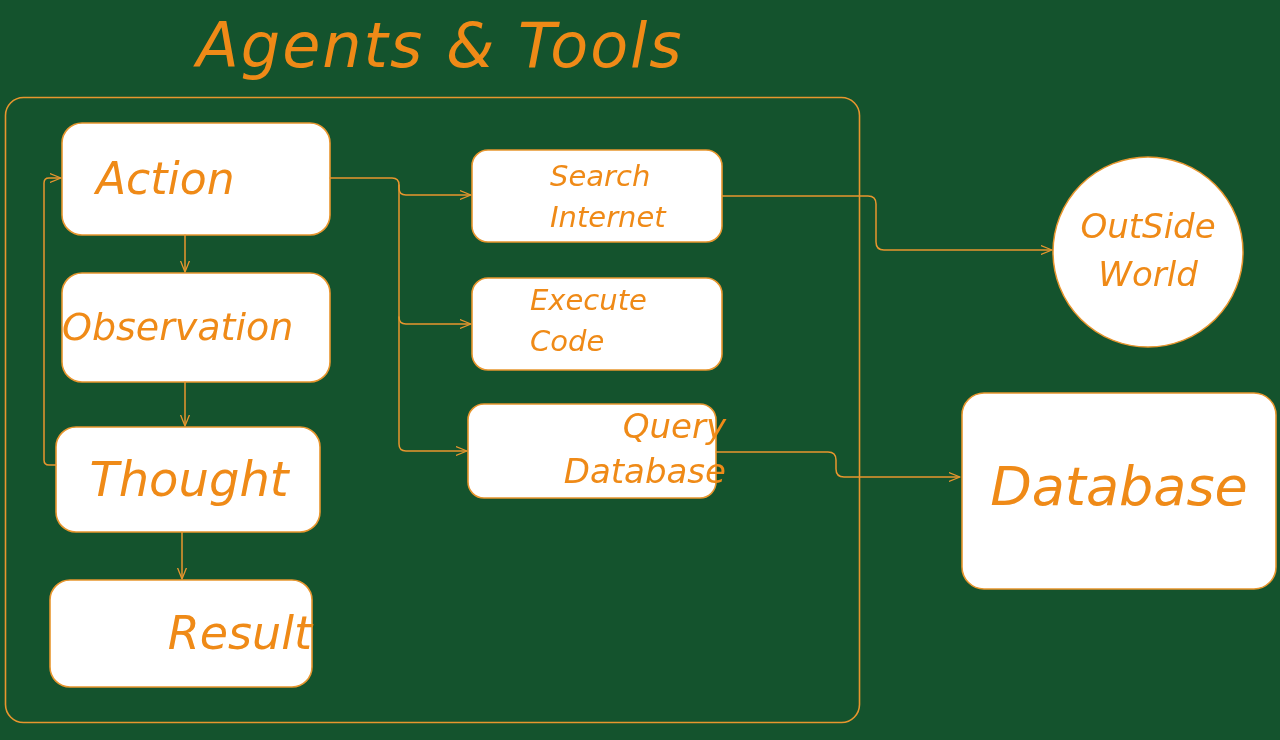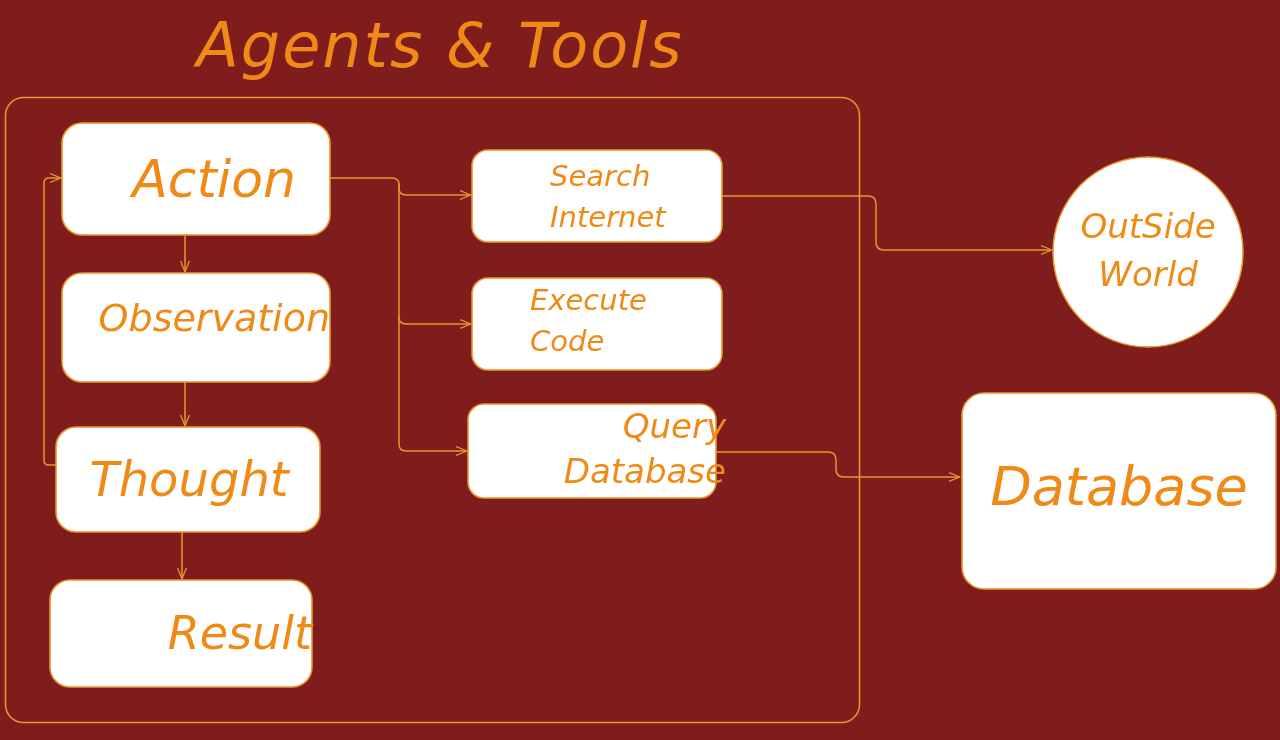--- a/index.html
+++ b/index.html
@@ -4,21 +4,21 @@
 <style>
   html, body {
     margin: 0;
     padding: 0;
     background: #ffffff;
   }
   #canvas {
     position: relative;
     width: 1280px;
     height: 740px;
-    background: #7f1d1d;
+    background: #14532d;
     overflow: hidden;
     font-family: "DejaVu Sans", sans-serif;
   }
 
   
   .diagram-title {
     position: absolute;
     left: 0;
     top: 6px;
     width: 880px;
@@ -45,22 +45,22 @@
   
   .node-label {
     position: absolute;
     color: #ef8a17;
     font-style: italic;
     font-family: "DejaVu Sans", sans-serif;
     font-weight: 400;
     white-space: pre-line;
     pointer-events: none;
   }
-  .lbl-action      { left: 96px;  top: 148px; width: 200px; font-size: 52px; line-height: 62px; text-align: right; }
-  .lbl-observation { left: 62px;  top: 288px; width: 268px; font-size: 38px; line-height: 60px; text-align: right; }
+  .lbl-action      { left: 96px;  top: 148px; width: 200px; font-size: 44px; line-height: 62px; text-align: left; }
+  .lbl-observation { left: 62px;  top: 297px; width: 268px; font-size: 38px; line-height: 60px; text-align: left; }
   .lbl-thought     { left: 58px;  top: 444px; width: 262px; font-size: 48px; line-height: 70px; text-align: center; }
   .lbl-result      { left: 50px;  top: 598px; width: 262px; font-size: 46px; line-height: 70px; text-align: right; }
 
   .lbl-search  { left: 506px; top: 156px; width: 220px; font-size: 29px; line-height: 41px; text-align: left; margin-left: 44px; }
   .lbl-execute { left: 506px; top: 280px; width: 220px; font-size: 29px; line-height: 41px; text-align: left; margin-left: 24px; }
   .lbl-query   { left: 486px; top: 404px; width: 240px; font-size: 34px; line-height: 45px; text-align: right; }
 
   .lbl-outside  { left: 1038px; top: 202px; width: 220px; font-size: 34px; line-height: 48px; text-align: center; }
   .lbl-database { left: 962px;  top: 455px; width: 314px; font-size: 54px; line-height: 64px; text-align: center; }
 

